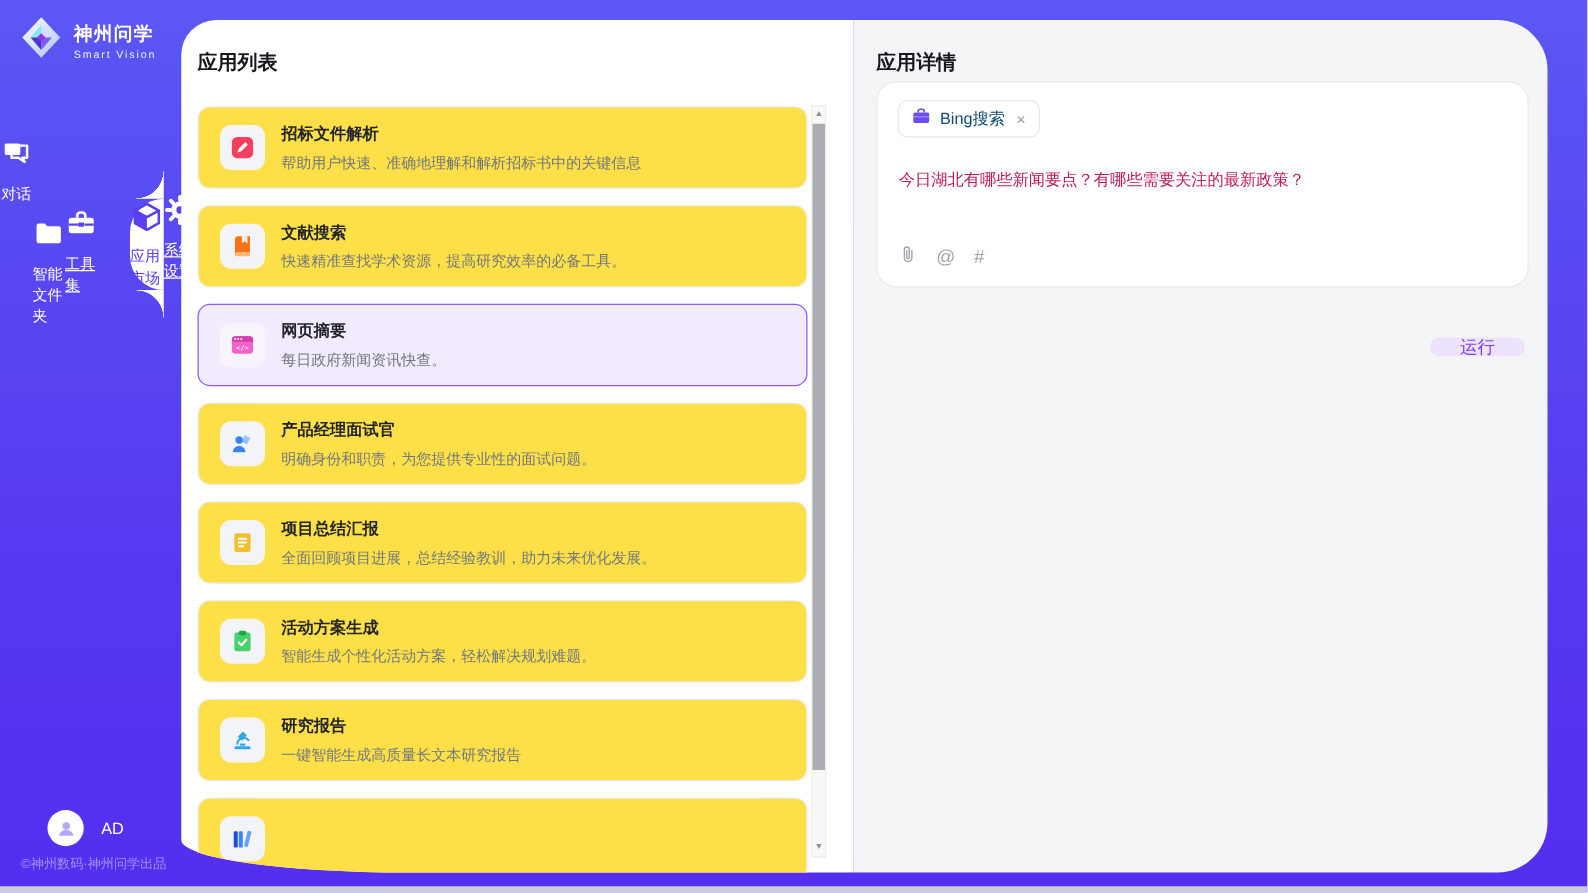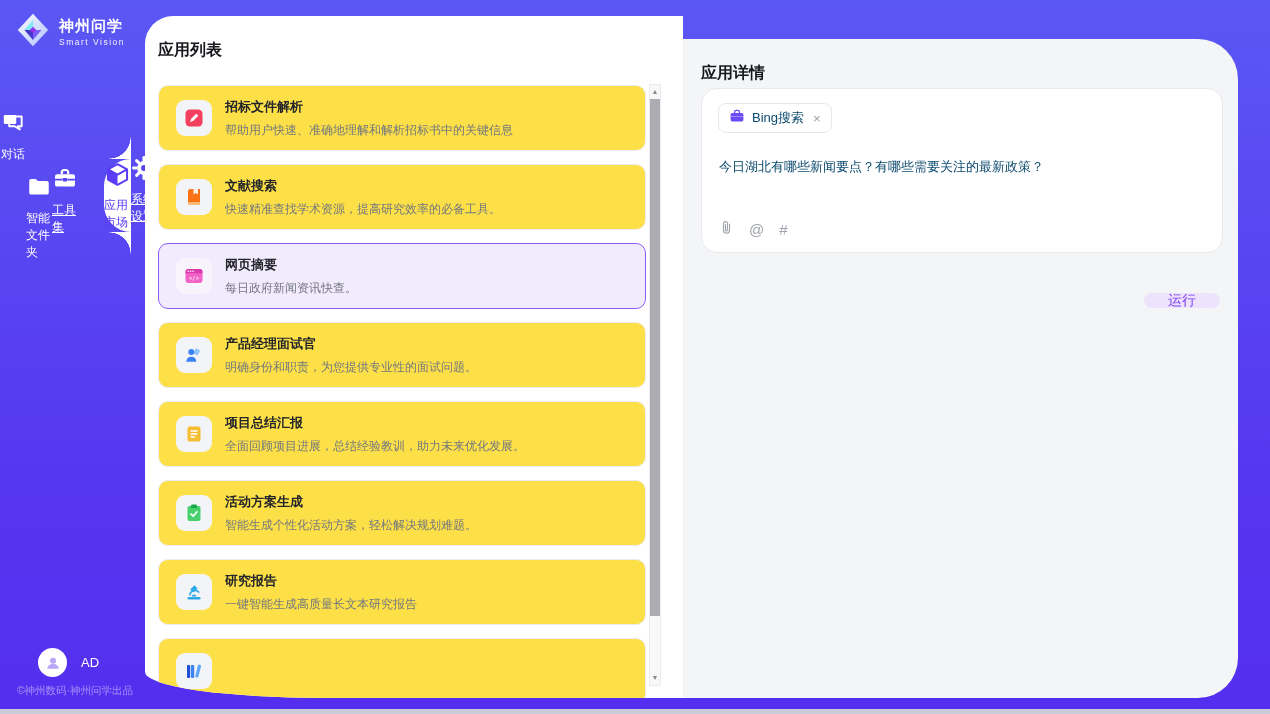--- a/index.html
+++ b/index.html
@@ -32,21 +32,21 @@
   .user-row { position:absolute; left:38px; top:648px; display:flex; align-items:center; gap:14px; cursor:pointer; }
   .avatar { width:29px; height:29px; border-radius:50%; background:#fff; display:flex; align-items:center; justify-content:center; }
   .user-name { font-size:13px; color:#fff; }
   .sidebar-footer { position:absolute; left:0; top:684px; width:150px; text-align:center;
                     font-size:10.5px; color:rgba(255,255,255,.45); white-space:nowrap; }
 
   
   .panel-wrap { position:absolute; left:145px; top:16px; width:1093px; height:682px; display:flex; }
   .list-panel { position:relative; width:538px; height:682px; background:#fff; overflow:hidden;
                 border-radius:28px 0 0 180px / 28px 0 0 26px; }
-  .detail-panel { position:relative; flex:1; background:#F4F5F7; border-radius:0 40px 40px 0;margin-top:23px; }
+  .detail-panel { position:relative; flex:1; background:#F4F5F7; border-radius:0 40px 40px 0; }
   .panel-title { position:absolute; top:24px; font-size:16px; font-weight:bold; color:#17181C; }
   .list-panel .panel-title { left:13px; }
   .detail-panel .panel-title { left:18px; }
 
   
   .cards { position:absolute; left:13px; top:69px; width:488px; }
   .card { width:488px; height:66px; border:1px solid #ECECF0; border-radius:10px; background:#fde047;
           margin-bottom:13px; display:flex; align-items:center; padding:0 14px 0 17px; cursor:pointer; }
   .card.selected { background:#F2EBFE; border:1.5px solid #8A5CF6; }
   .tile { width:36px; height:36px; border-radius:9px; background:#F3F4F7; flex:0 0 36px;
@@ -64,21 +64,21 @@
   .sb-up { top:1px; } .sb-down { bottom:1px; }
   .sb-thumb { position:absolute; left:0px; top:14px; width:10px; height:517px; background:#ACADB3; cursor:pointer; }
 
   
   .input-card { position:absolute; left:18px; top:49px; width:522px; height:165px; background:#fff;
                 border:1px solid #E9E9ED; border-radius:16px; }
   .chip { position:absolute; left:16px; top:14px; height:30px; display:inline-flex; align-items:center;
           gap:7px; padding:0 10px; border:1px solid #E6E7EB; border-radius:8px; background:#fff; cursor:pointer; }
   .chip-label { font-size:13px; color:#0c4a6e; }
   .chip-close { font-size:13px; color:#9AA0AA; margin-left:2px; cursor:pointer; }
-  .query-text { position:absolute; left:17px; top:69px; right:16px; font-size:13px; color:#0c4a6e; cursor:text; }
+  .query-text { position:absolute; left:17px; top:69px; right:16px; font-size:13px; color:#be185d; cursor:text; }
   .composer-icons { position:absolute; left:17px; bottom:13px; display:flex; align-items:center; gap:15px;
                     color:#A0A4AD; font-size:15px; }
   .composer-icons span { cursor:pointer; }
   .run-btn { position:absolute; right:18px; top:254px; height:15px; padding:0 24px;
              background:#EDE3FC; color:#7B3FF2; font-size:14px; border:none; border-radius:8px;
              display:flex; align-items:center; cursor:pointer; }
 </style>
 </head>
 <body>
 

